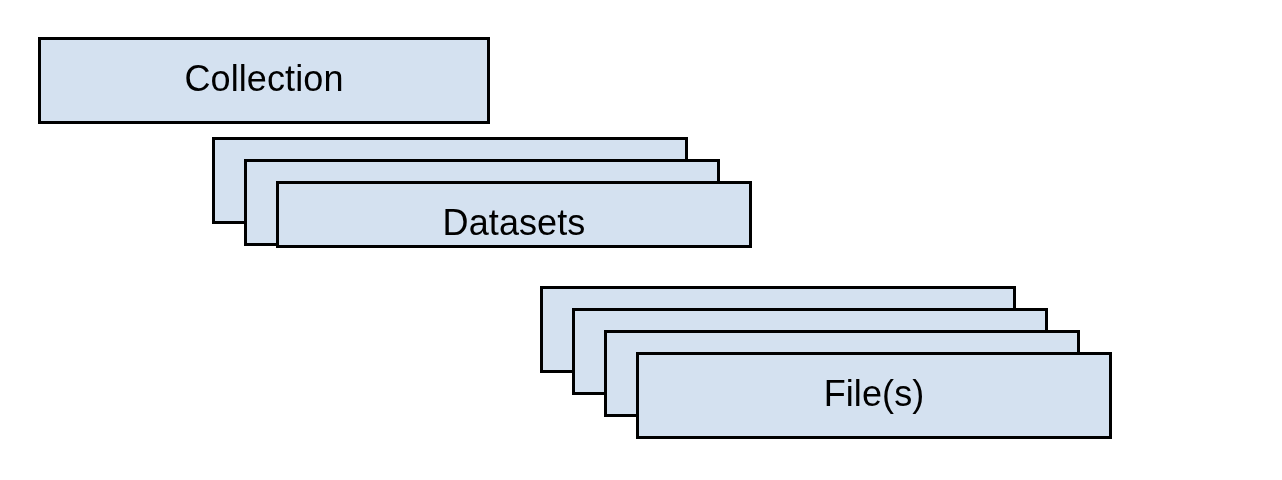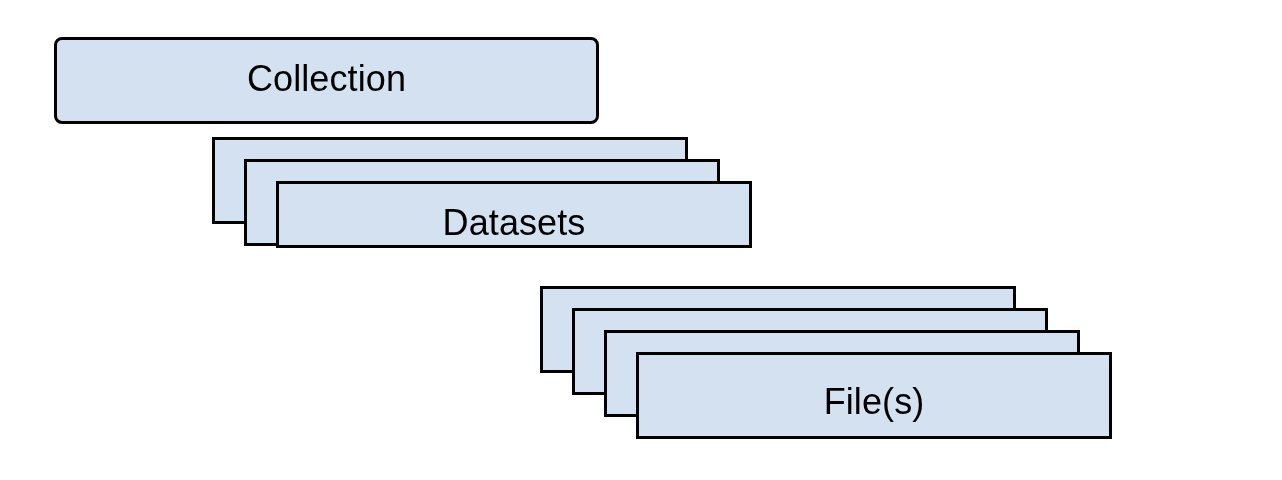--- a/index.html
+++ b/index.html
@@ -40,35 +40,35 @@
     letter-spacing: 0.1px;
     white-space: nowrap;
   }
 </style>
 </head>
 <body>
 
 <div id="diagram-canvas" style="width: 1282px; height: 480px; background: rgb(255, 255, 255);">
 
   <div class="stack" id="stack-collection" style="left: 0px; top: 0px;">
-    <div class="card" id="card-collection-0" style="left: 54px; top: 37px; width: 545px; height: 87px; background: rgb(212, 225, 240); border-color: rgb(0, 0, 0); border-width: 3px; z-index: 10; border-radius: 8px;">
+    <div class="card" id="card-collection-0" style="left: 38px; top: 37px; width: 452px; height: 87px; background: rgb(212, 225, 240); border-color: rgb(0, 0, 0); border-width: 3px; z-index: 10;">
       <div class="card-label" style="font-size: 36px; color: rgb(0, 0, 0); top: 19px;">Collection</div>
     </div>
   </div>
 
   <div class="stack" id="stack-datasets" style="left: 0px; top: 0px;">
     <div class="card" id="card-datasets-0" style="left: 212px; top: 137px; width: 476px; height: 87px; background: rgb(212, 225, 240); border-color: rgb(0, 0, 0); border-width: 3px; z-index: 10;"></div>
     <div class="card" id="card-datasets-1" style="left: 244px; top: 159px; width: 476px; height: 87px; background: rgb(212, 225, 240); border-color: rgb(0, 0, 0); border-width: 3px; z-index: 11;"></div>
     <div class="card" id="card-datasets-2" style="left: 276px; top: 181px; width: 476px; height: 67px; background: rgb(212, 225, 240); border-color: rgb(0, 0, 0); border-width: 3px; z-index: 12;">
       <div class="card-label" style="font-size: 36px; color: rgb(0, 0, 0); top: 19px;">Datasets</div>
     </div>
   </div>
 
   <div class="stack" id="stack-files" style="left: 0px; top: 0px;">
     <div class="card" id="card-files-0" style="left: 540px; top: 286px; width: 476px; height: 87px; background: rgb(212, 225, 240); border-color: rgb(0, 0, 0); border-width: 3px; z-index: 10;"></div>
     <div class="card" id="card-files-1" style="left: 572px; top: 308px; width: 476px; height: 87px; background: rgb(212, 225, 240); border-color: rgb(0, 0, 0); border-width: 3px; z-index: 11;"></div>
     <div class="card" id="card-files-2" style="left: 604px; top: 330px; width: 476px; height: 87px; background: rgb(212, 225, 240); border-color: rgb(0, 0, 0); border-width: 3px; z-index: 12;"></div>
     <div class="card" id="card-files-3" style="left: 636px; top: 352px; width: 476px; height: 87px; background: rgb(212, 225, 240); border-color: rgb(0, 0, 0); border-width: 3px; z-index: 13;">
-      <div class="card-label" style="font-size: 36px; color: rgb(0, 0, 0); top: 19px; margin-top: 8px;">File(s)</div>
+      <div class="card-label" style="font-size: 36px; color: rgb(0, 0, 0); top: 19px;">File(s)</div>
     </div>
   </div>
 
 </div>
 
 </body></html>

